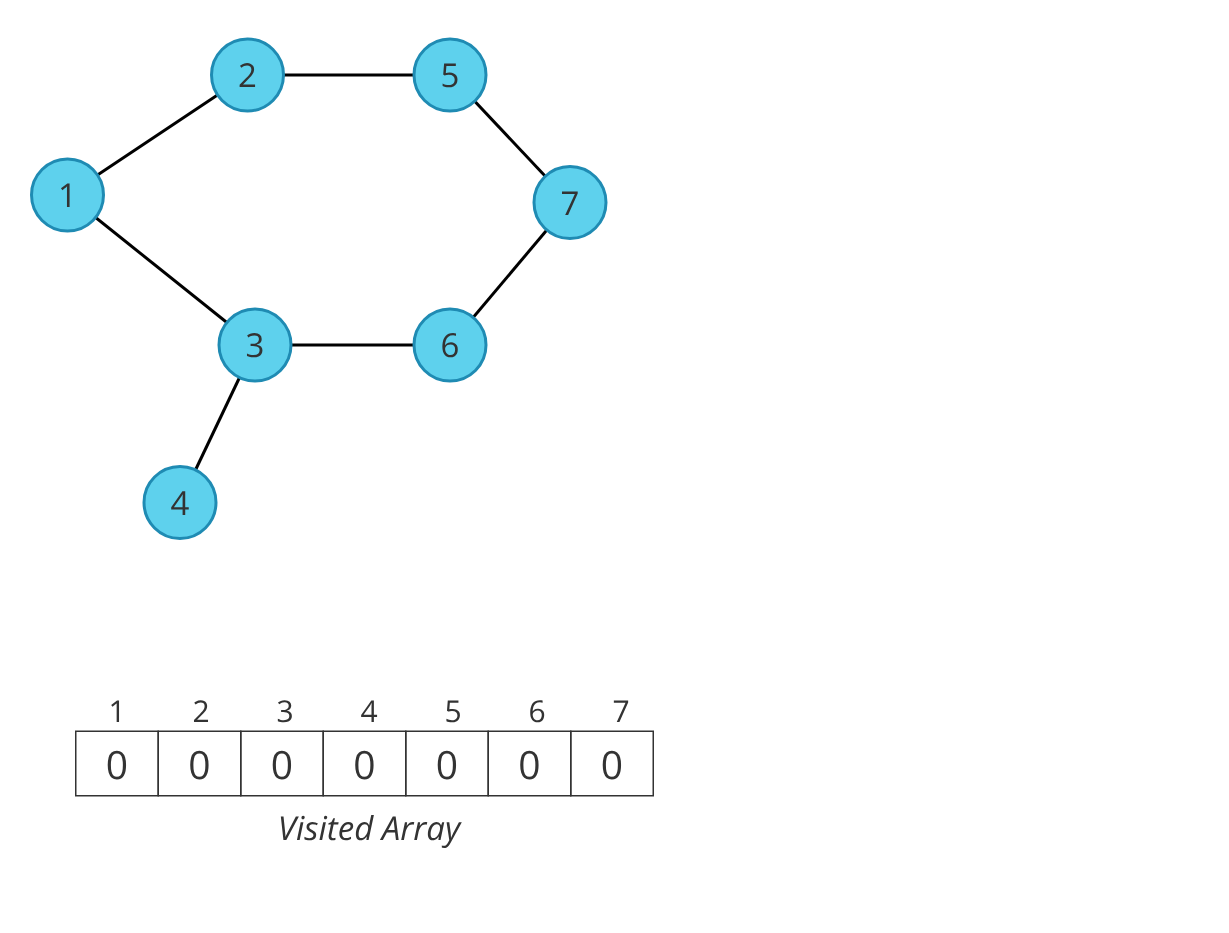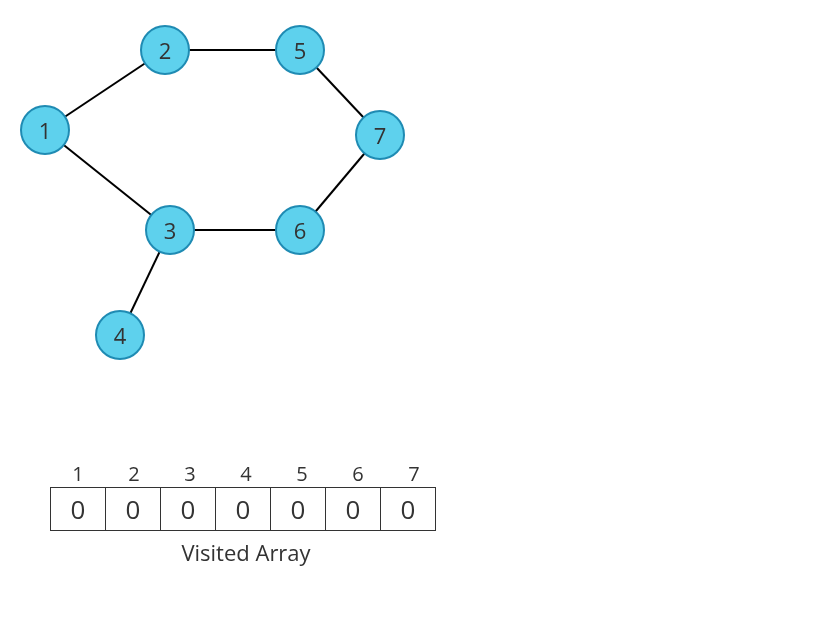--- a/index.html
+++ b/index.html
@@ -65,20 +65,21 @@
     box-sizing: border-box;
   }
   .array-cells .cell:first-child {
     margin-left: 0;
   }
   .array-caption {
     text-align: center;
     font-size: 22px;
     color: #333;
     margin-top: 6px;
+    font-style: italic;
   }
 </style>
 </head>
 <body>
 
 <svg class="graph-area">
 
   <line class="edge" x1="45" y1="130" x2="165" y2="50"></line>
   <line class="edge" x1="45" y1="130" x2="170" y2="230"></line>
   <line class="edge" x1="165" y1="50" x2="300" y2="50"></line>

